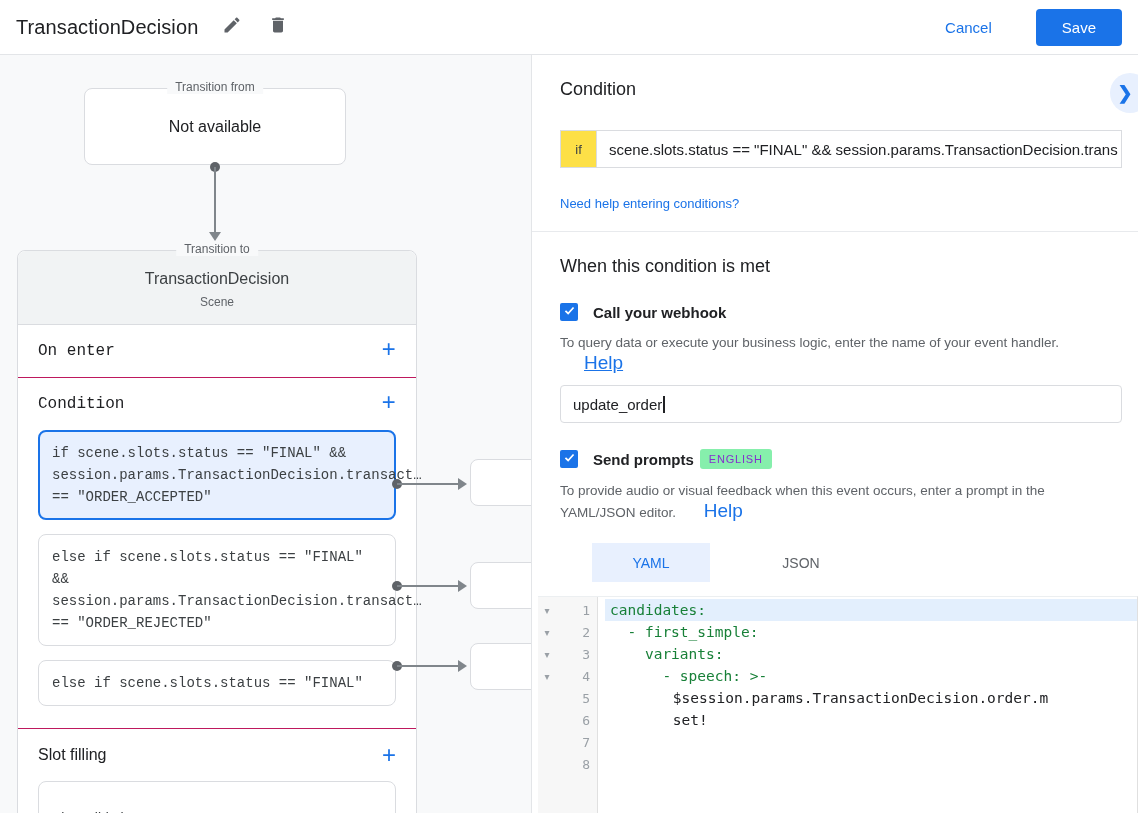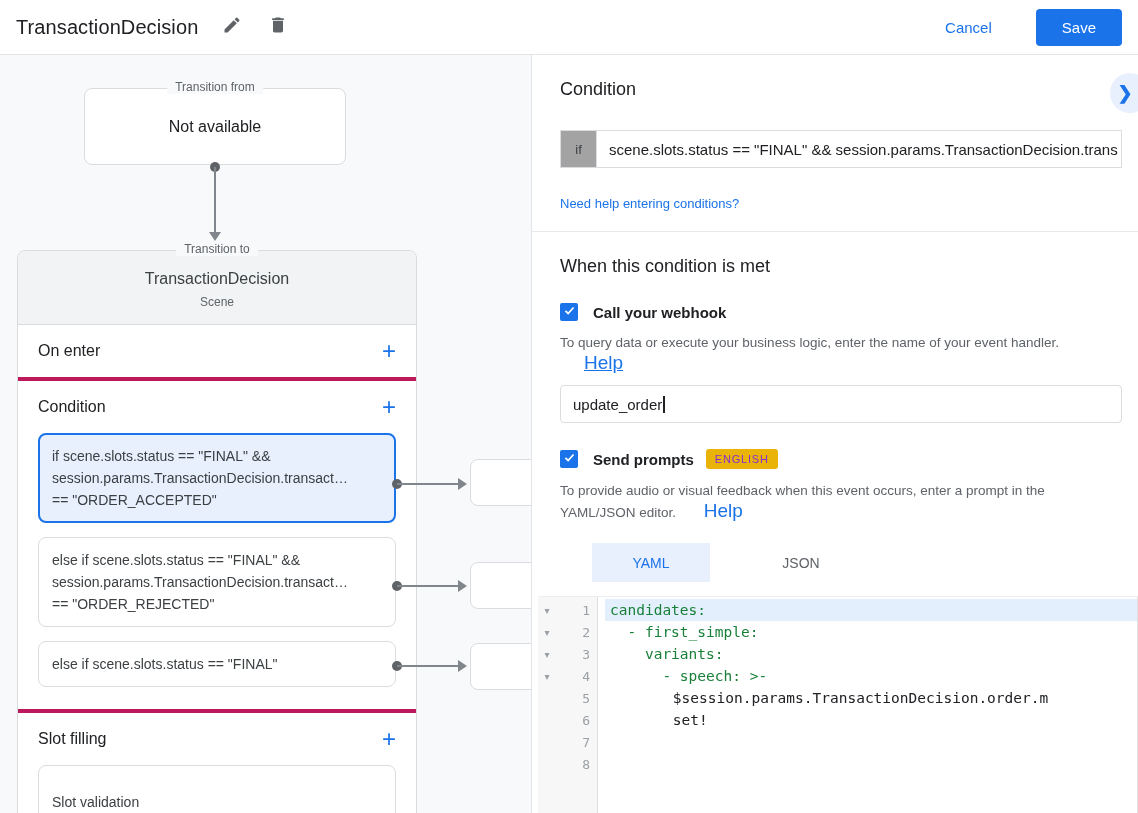--- a/index.html
+++ b/index.html
@@ -37,21 +37,21 @@
              border:1px solid #dadce0; border-radius:8px; }
   .to-header { background:#f1f3f4; border-bottom:1px solid #dadce0; border-radius:8px 8px 0 0;
                text-align:center; padding:19px 10px 15px; }
   .scene-name { font-size:16px; color:#3c4043; }
   .scene-type { font-size:12px; color:#5f6368; margin-top:7px; }
 
   .section { padding:0 20px; }
   .sec-head { display:flex; justify-content:space-between; align-items:center; padding:16px 0; }
   .sec-title { font-size:16px; color:#202124; }
   .plus { color:#1a73e8; font-size:24px; font-weight:300; line-height:20px; cursor:pointer; }
-  .sec-border { border-bottom:4px solid #be185d; }
+  .sec-border { border-bottom:1px solid #be185d;font-family:Liberation Mono, monospace; }
 
   .cond-card { border:1px solid #dadce0; border-radius:8px; padding:11px 13px; margin-bottom:14px;
                font-size:14px; color:#3c4043; line-height:22px; background:#fff; cursor:pointer; }
   .cond-card.selected { background:#e8f0fe; border:2px solid #1a73e8; padding:10px 12px; }
   .slot-card { border:1px solid #dadce0; border-radius:8px; padding:28px 13px; font-size:14px;
                color:#3c4043; background:#fff; cursor:pointer; }
   .cond-sec-body { padding-bottom:8px; }
 
   .h-arrow { position:absolute; z-index:5; }
   .h-dot  { position:absolute; width:10px; height:10px; border-radius:50%; background:#5f6368; }
@@ -64,34 +64,34 @@
   
   .panel { position:absolute; left:531px; top:0; width:607px; height:758px; background:#fff;
            border-left:1px solid #e3e5e8; overflow:hidden; z-index:20; }
   .panel-inner { padding:0 16px 0 28px; }
   .panel-title { font-size:18px; font-weight:400; color:#202124; margin-top:24px; }
   .chevron-btn { position:absolute; top:18px; right:-12px; width:40px; height:40px; border-radius:50%;
                  background:#e8f0fe; display:flex; align-items:center; justify-content:center; cursor:pointer; }
   .chevron-btn span { color:#1a73e8; font-size:18px; font-weight:700; margin-right:10px; }
 
   .if-row { display:flex; margin-top:30px; height:38px; }
-  .if-label { width:36px; background:#a3a3a3; border:1px solid #dadce0; border-right:none;
+  .if-label { width:36px; background:#fde047; border:1px solid #dadce0; border-right:none;
               display:flex; align-items:center; justify-content:center; font-size:13px; color:#3c4043; }
   .if-input { flex:1; border:1px solid #dadce0; padding:0 12px; font-size:15px; color:#202124;
               display:flex; align-items:center; white-space:nowrap; overflow:hidden; background:#fff; }
   .text-link { color:#1a73e8; font-size:13px; cursor:pointer; }
   .help-row { margin-top:26px; }
   .panel-divider { height:1px; background:#e8eaed; margin:19px -16px 0 -28px; }
 
   .check-row { display:flex; align-items:center; margin-top:26px; }
   .checkbox { width:18px; height:18px; background:#1a73e8; border-radius:2px; display:flex;
               align-items:center; justify-content:center; cursor:pointer; flex:none; }
   .checkbox svg { stroke:#fff; }
   .check-label { font-size:15px; font-weight:700; color:#202124; margin-left:15px; }
-  .badge { margin-left:12px; background:#eab308; color:#8430ce; font-size:11px; font-weight:500;
+  .badge { margin-left:6px; background:#86efac; color:#8430ce; font-size:11px; font-weight:500;
            letter-spacing:.8px; padding:4px 9px; border-radius:3px; }
   .desc { margin-top:12px; font-size:13.5px; color:#5f6368; line-height:20px; max-width:566px; }
   .desc .text-link { font-size:19px;padding-left:24px; }
   .underlined { text-decoration:underline; }
   .webhook-input { margin-top:10px; height:38px; border:1px solid #dadce0; border-radius:4px;
                    display:flex; align-items:center; padding:0 12px; font-size:15px; color:#202124; }
   .caret { width:2px; height:17px; background:#202124; margin-left:1px; }
 
   .tabs { display:flex; margin-top:20px; }
   .tab { min-width:118px; height:39px; display:flex; align-items:center; justify-content:center;

